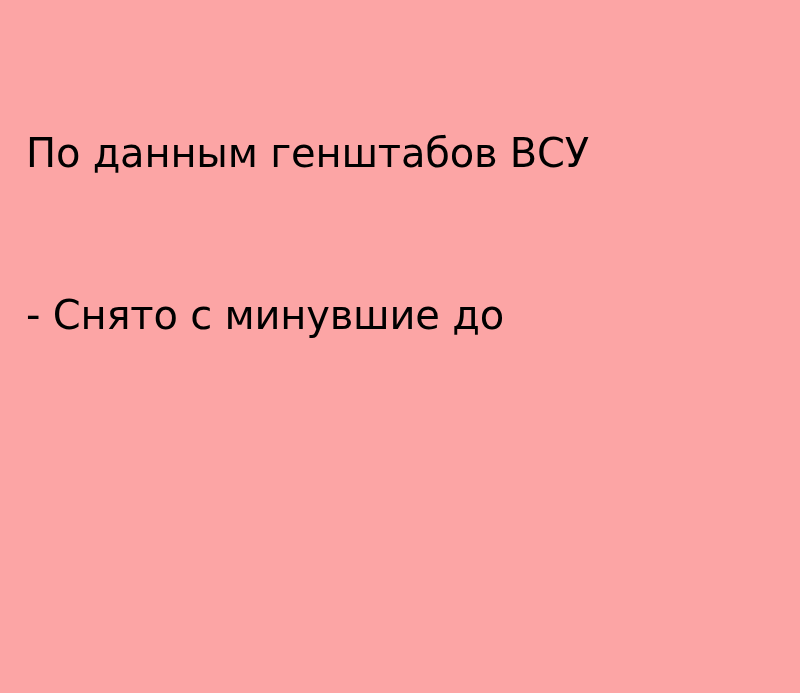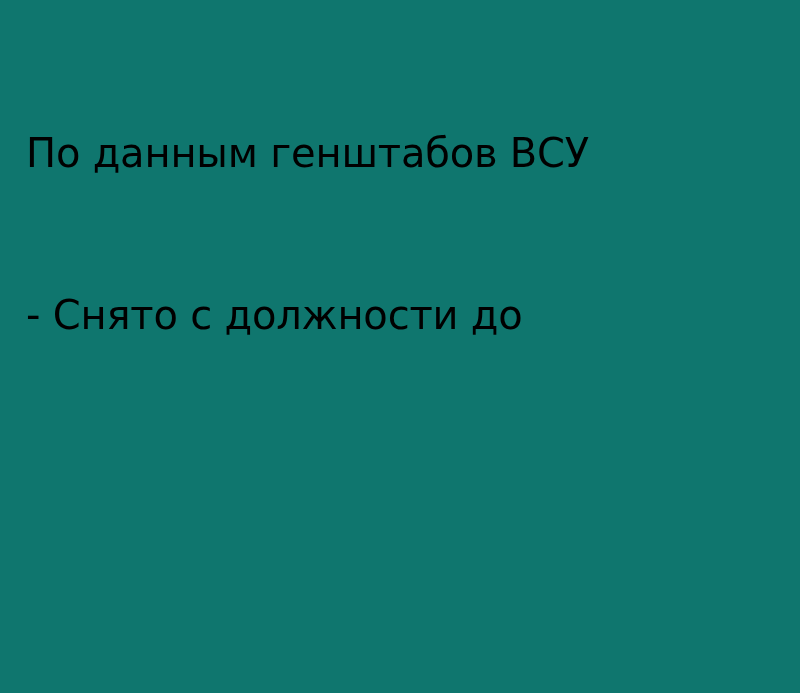--- a/index.html
+++ b/index.html
@@ -10,21 +10,21 @@
   body {
     width: 800px;
     height: 693px;
     overflow: hidden;
     font-family: "DejaVu Sans", sans-serif;
   }
   .page {
     box-sizing: border-box;
     width: 800px;
     height: 693px;
-    background: #0f766e;
+    background: #fca5a5;
     padding: 18px 22px 0 26px;
   }
   .text-block {
     color: #000000;
     font-family: "DejaVu Sans", sans-serif;
     font-size: 40px;
     line-height: 54px;
     font-weight: 400;
     letter-spacing: -0.2px;
     white-space: pre-wrap;
@@ -34,21 +34,21 @@
     display: block;
     white-space: pre;
   }
 </style>
 </head>
 <body>
 
 <div class="page">
   <div class="text-block">
     <span class="line">По данным генштабов ВСУ</span>
-    <span class="line">- Снято с должности до</span>
+    <span class="line">- Снято с минувшие до</span>
     
     
     
     
     
     
   </div>
 </div>
 
 </body></html>

